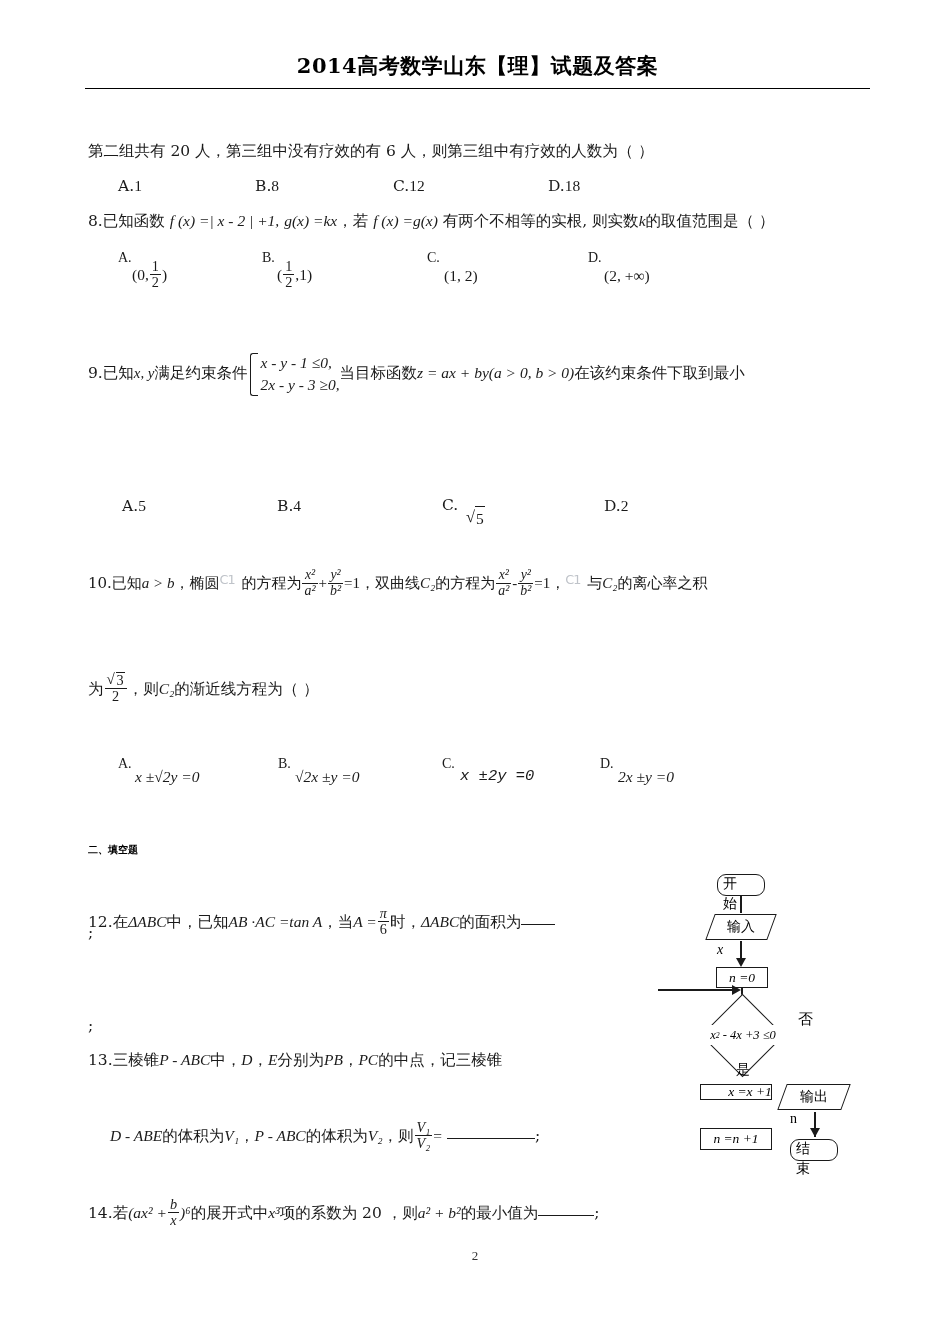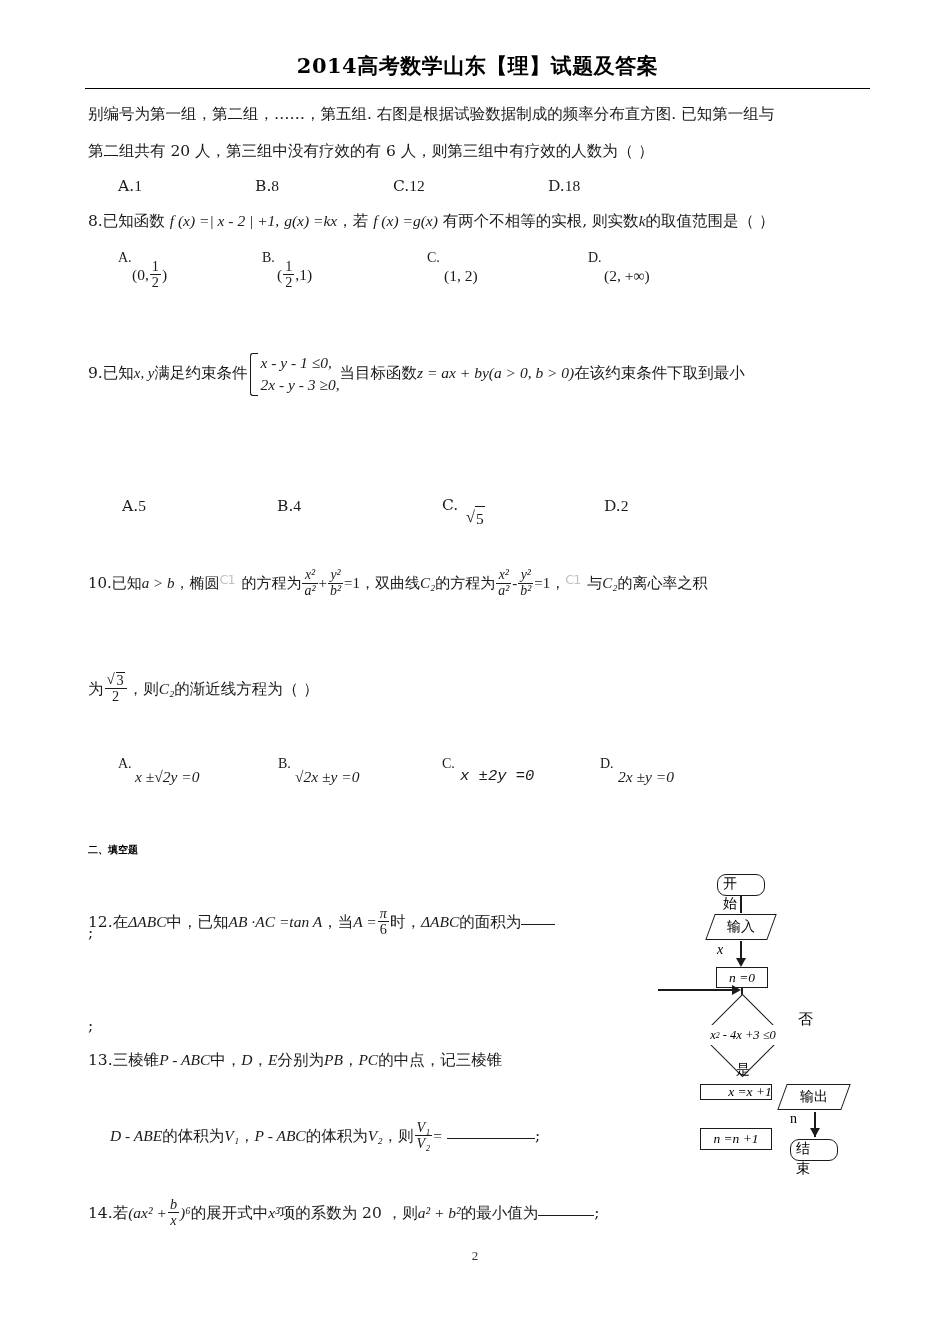--- a/index.html
+++ b/index.html
@@ -191,21 +191,20 @@
   .fcap.ital { font-style: italic; font-family: "Liberation Serif", serif; }
 </style>
 </head>
 <body>
 
 <div class="page">
 
   <div class="doc-title">2014高考数学山东【理】试题及答案</div>
   <div class="title-rule"></div>
 
-  <div class="blk cn" style="left:88px; top:103px;">别编号为第一组，第二组，……，第五组. 右图是根据试验数据制成的频率分布直方图. 已知第一组与</div>
   <div class="blk cn" style="left:88px; top:140px;">第二组共有 20 人，第三组中没有疗效的有 6 人，则第三组中有疗效的人数为（    ）</div>
 
   <div class="blk cn" style="left:118px; top:174px;">
     <span>A.</span><span class="mu">1</span>
   </div>
   <div class="blk cn" style="left:255px; top:174px;">
     <span>B.</span><span class="mu">8</span>
   </div>
   <div class="blk cn" style="left:393px; top:174px;">
     <span>C.</span><span class="mu">12</span>

